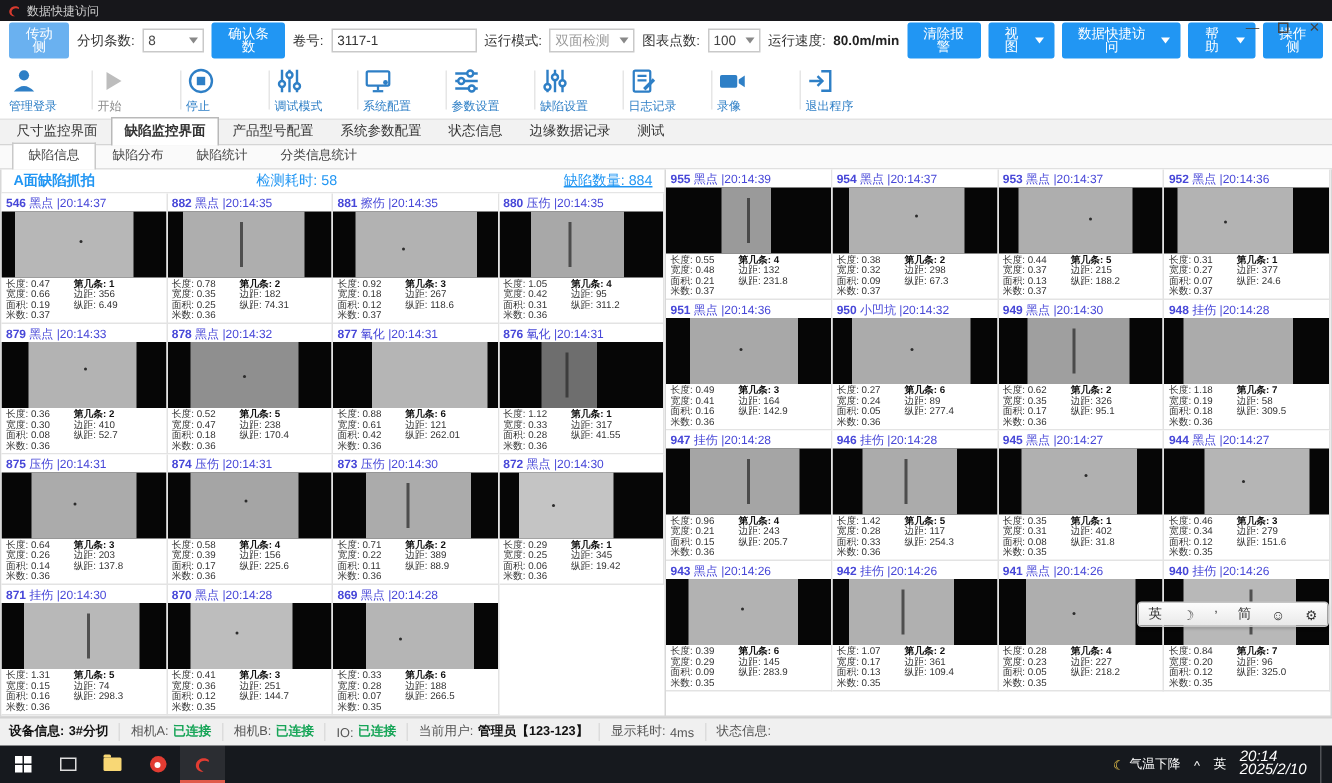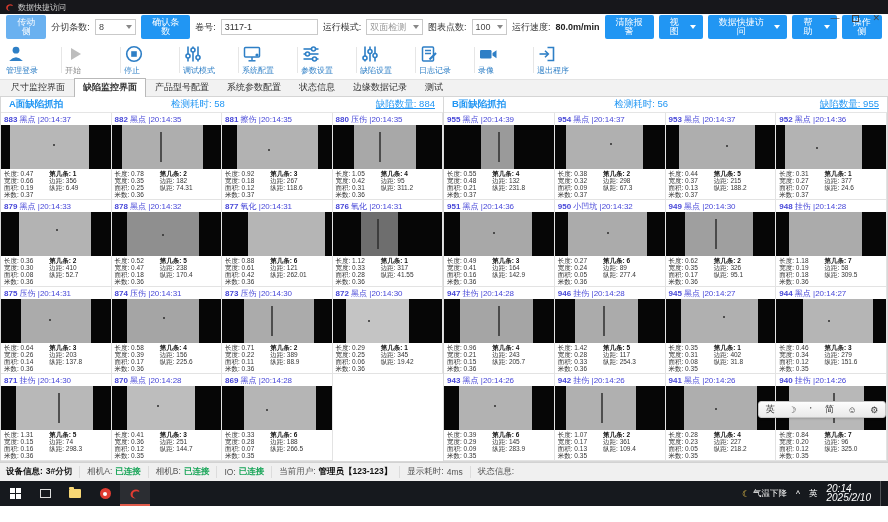--- a/index.html
+++ b/index.html
@@ -289,31 +289,37 @@
   <div class="maintabs" id="maintabs">
       <div class="mtab">尺寸监控界面</div>
       <div class="mtab active">缺陷监控界面</div>
       <div class="mtab">产品型号配置</div>
       <div class="mtab">系统参数配置</div>
       <div class="mtab">状态信息</div>
       <div class="mtab">边缘数据记录</div>
       <div class="mtab">测试</div>
     </div>
 
+  <div class="subtabs" id="subtabs">
+      <div class="stab active">缺陷信息</div>
+      <div class="stab">缺陷分布</div>
+      <div class="stab">缺陷统计</div>
+      <div class="stab">分类信息统计</div>
+    </div>
 
   <div class="panels" id="panels">
       <div class="panel">
         <div class="panel-head">
           <span class="ptitle">A面缺陷抓拍</span>
           <span class="ptime">检测耗时:  58</span>
           <span class="pcount">缺陷数量:  884</span>
         </div>
         <div class="grid">
           <div class="cell">
-            <div class="cell-head"><b>883</b> 黑点 |20:14:37</div>
+            <div class="cell-head"><b>546</b> 黑点 |20:14:37</div>
             <div class="cell-img">
               <div class="band" style="left: 8%; width: 72%; background: rgb(183, 183, 183);">
                 <div class="mark-dot" style="left: 55%; top: 42%;"></div>
               </div>
             </div>
             <div class="cell-det">
               <div class="det-l">
                 <div>长度: 0.47</div>
                 <div>宽度: 0.66</div>
                 <div>面积: 0.19</div>
@@ -614,25 +620,20 @@
               <div class="det-r">
                 <div class="first">第几条: 6</div>
                 <div>边距: 188</div>
                 <div>纵距: 266.5</div>
               </div>
             </div>
           </div>
         </div>
       </div>
       <div class="panel">
-        <div class="panel-head">
-          <span class="ptitle">B面缺陷抓拍</span>
-          <span class="ptime">检测耗时:  56</span>
-          <span class="pcount">缺陷数量:  955</span>
-        </div>
         <div class="grid">
           <div class="cell">
             <div class="cell-head"><b>955</b> 黑点 |20:14:39</div>
             <div class="cell-img">
               <div class="band" style="left: 34%; width: 30%; background: rgb(154, 154, 154);">
                 <div class="mark-vline" style="left: 50%;"></div>
               </div>
             </div>
             <div class="cell-det">
               <div class="det-l">

